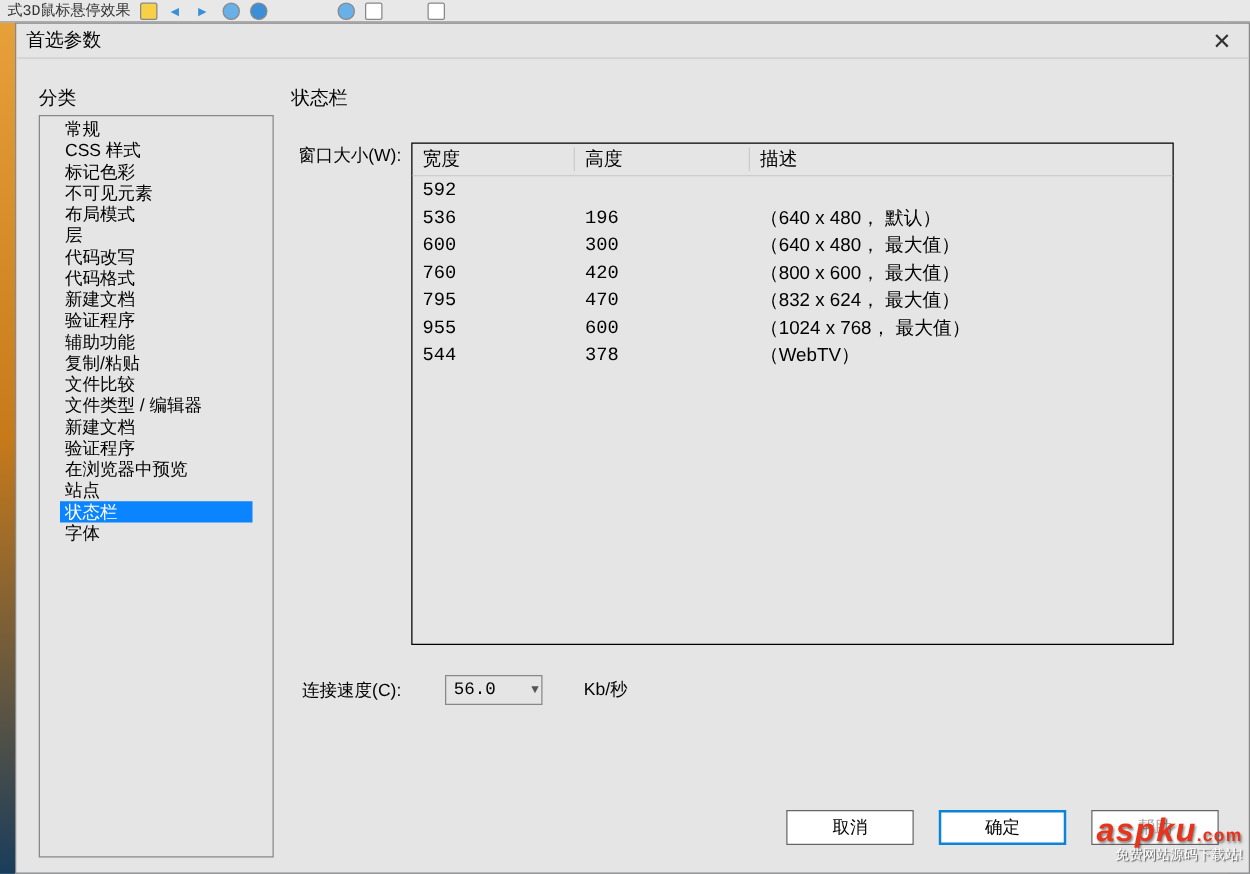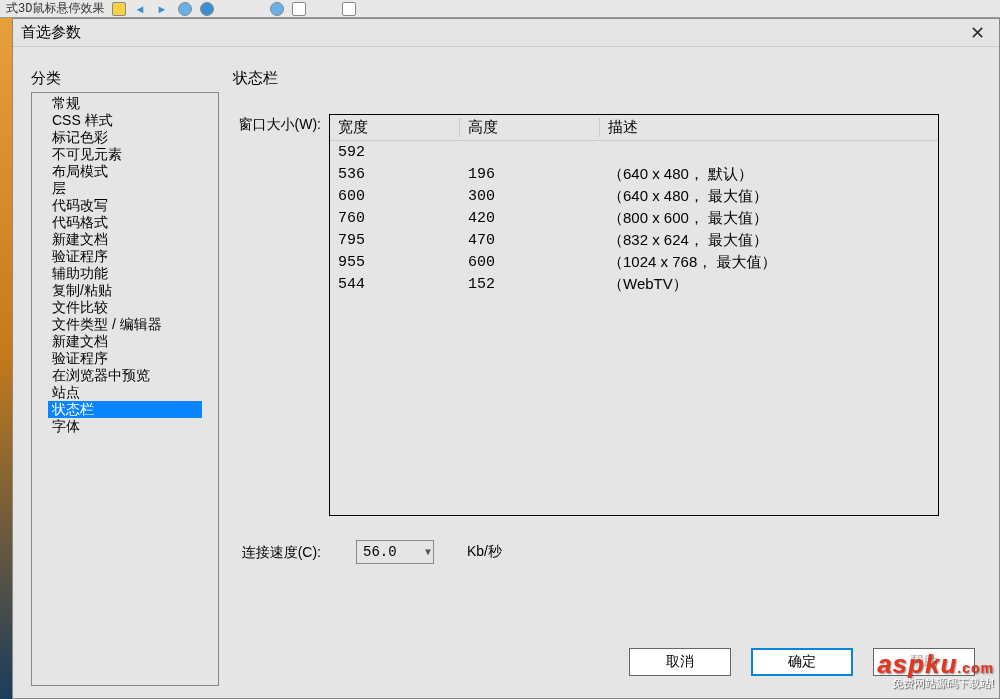--- a/index.html
+++ b/index.html
@@ -318,21 +318,21 @@
                 <div class="td w2">470</div>
                 <div class="td w3">（832 x 624， 最大值）</div>
               </div>
               <div class="trow">
                 <div class="td w1">955</div>
                 <div class="td w2">600</div>
                 <div class="td w3">（1024 x 768， 最大值）</div>
               </div>
               <div class="trow">
                 <div class="td w1">544</div>
-                <div class="td w2">152</div>
+                <div class="td w2">378</div>
                 <div class="td w3">（WebTV）</div>
               </div>
             </div>
         </div>
       </div>
 
       <div class="speed-row">
         <div class="field-label">连接速度(C):</div>
         <div class="speed-select">
           <span>56.0</span>

